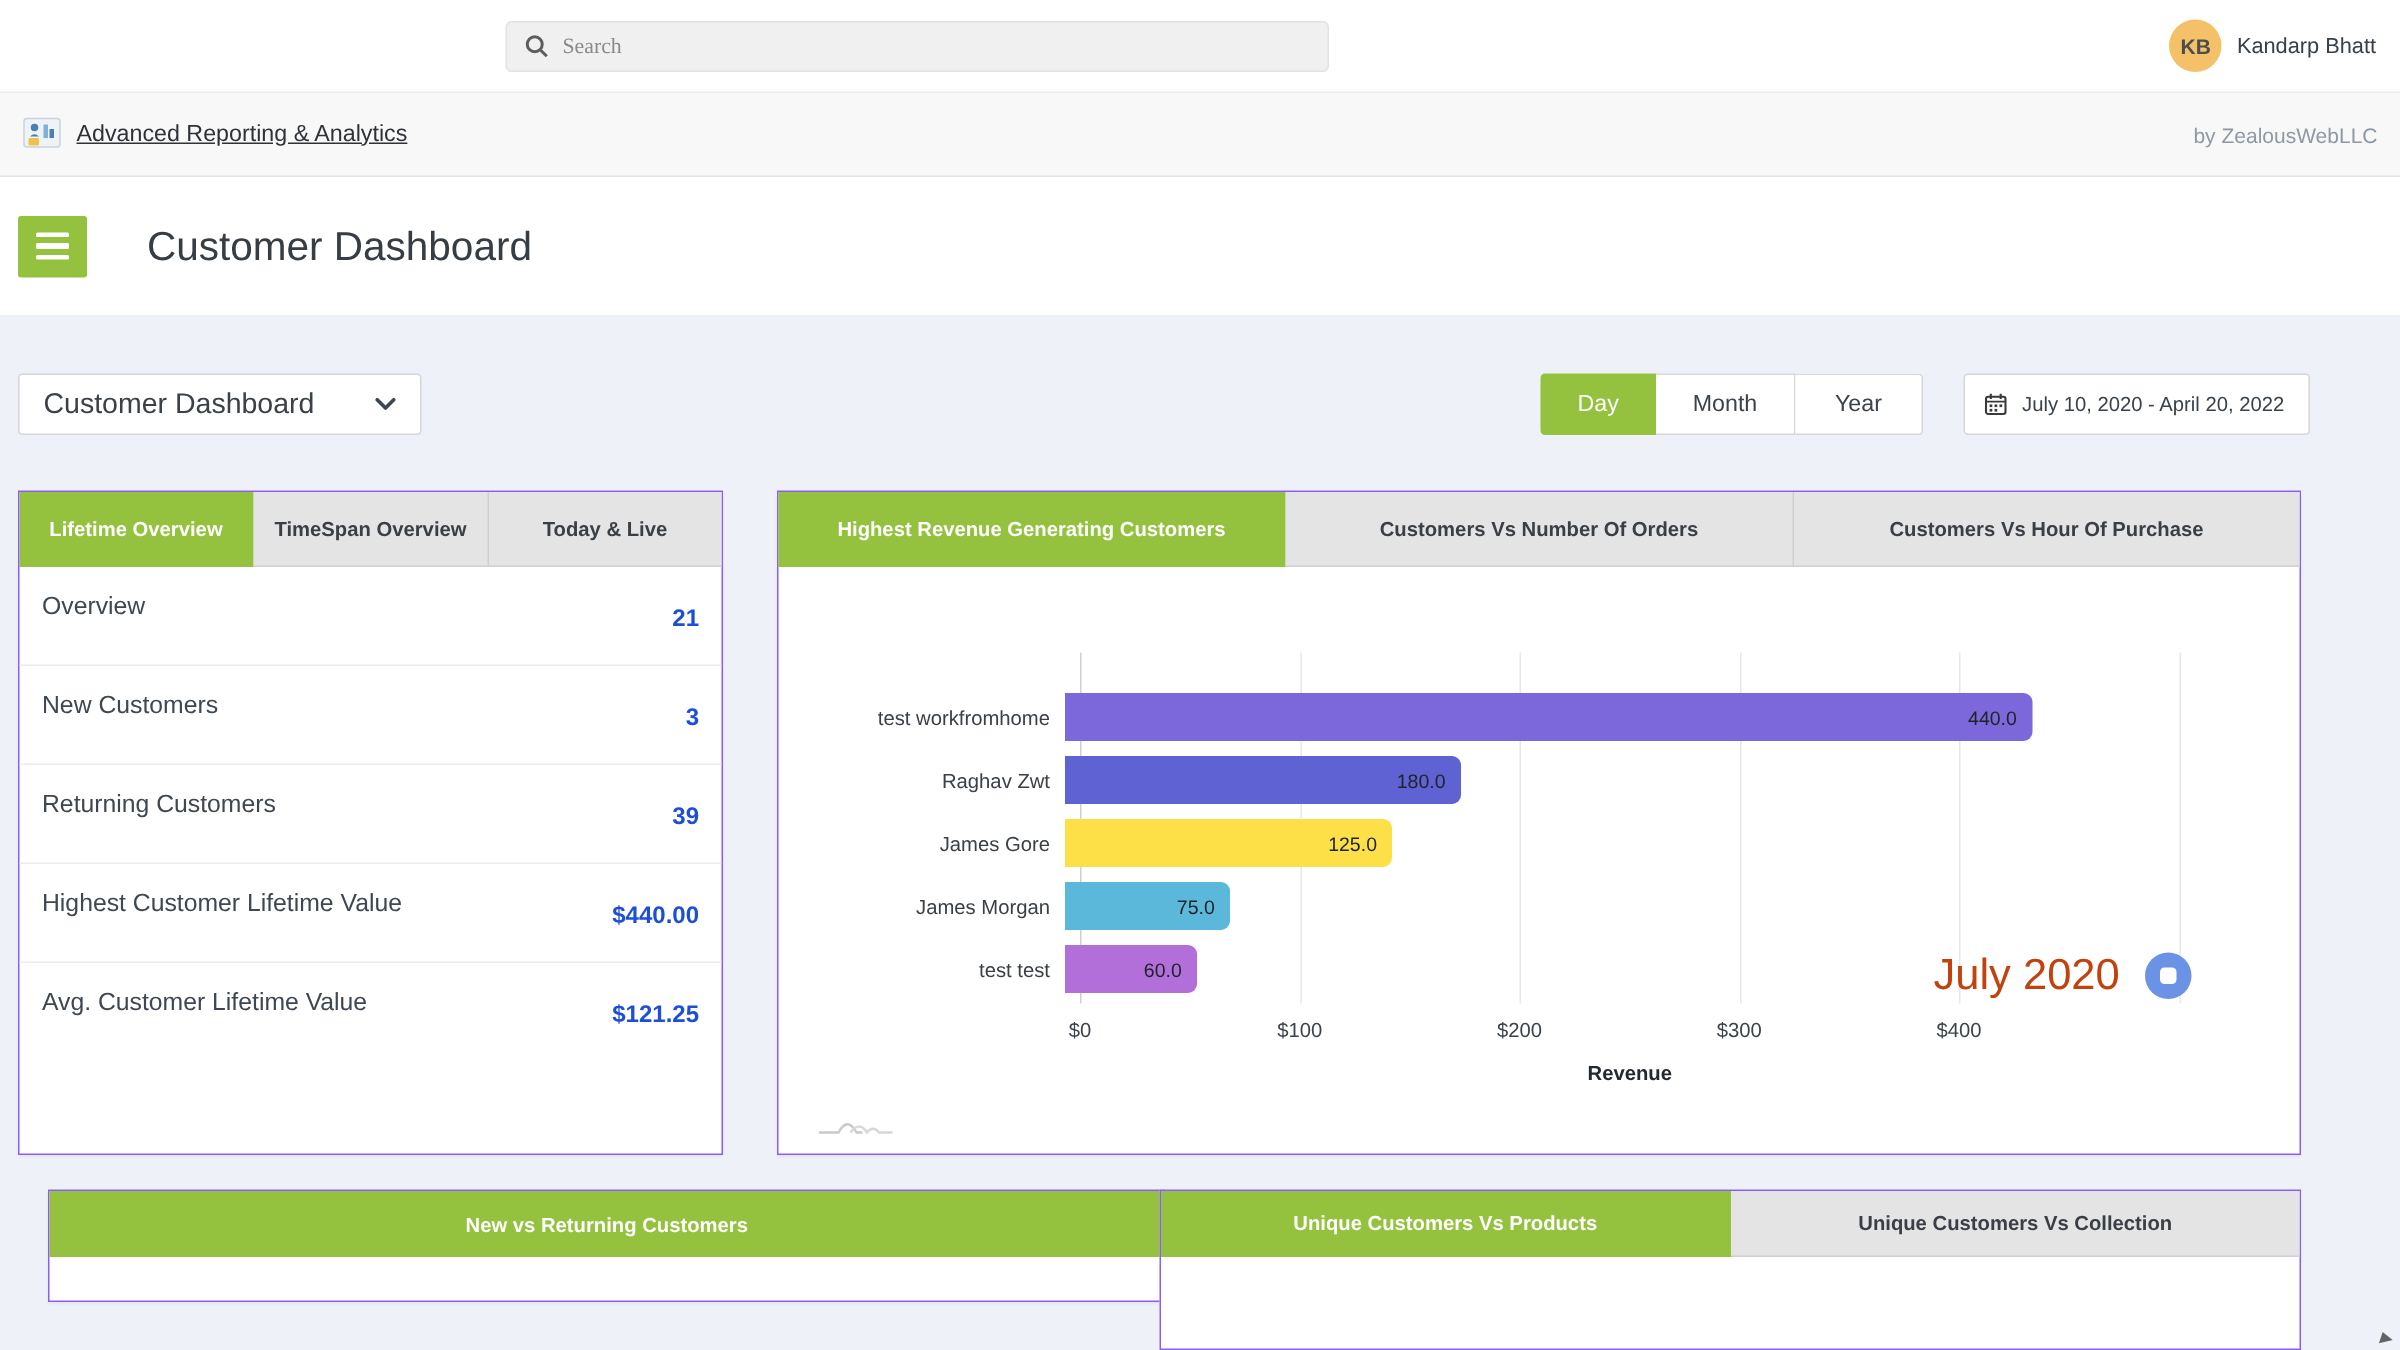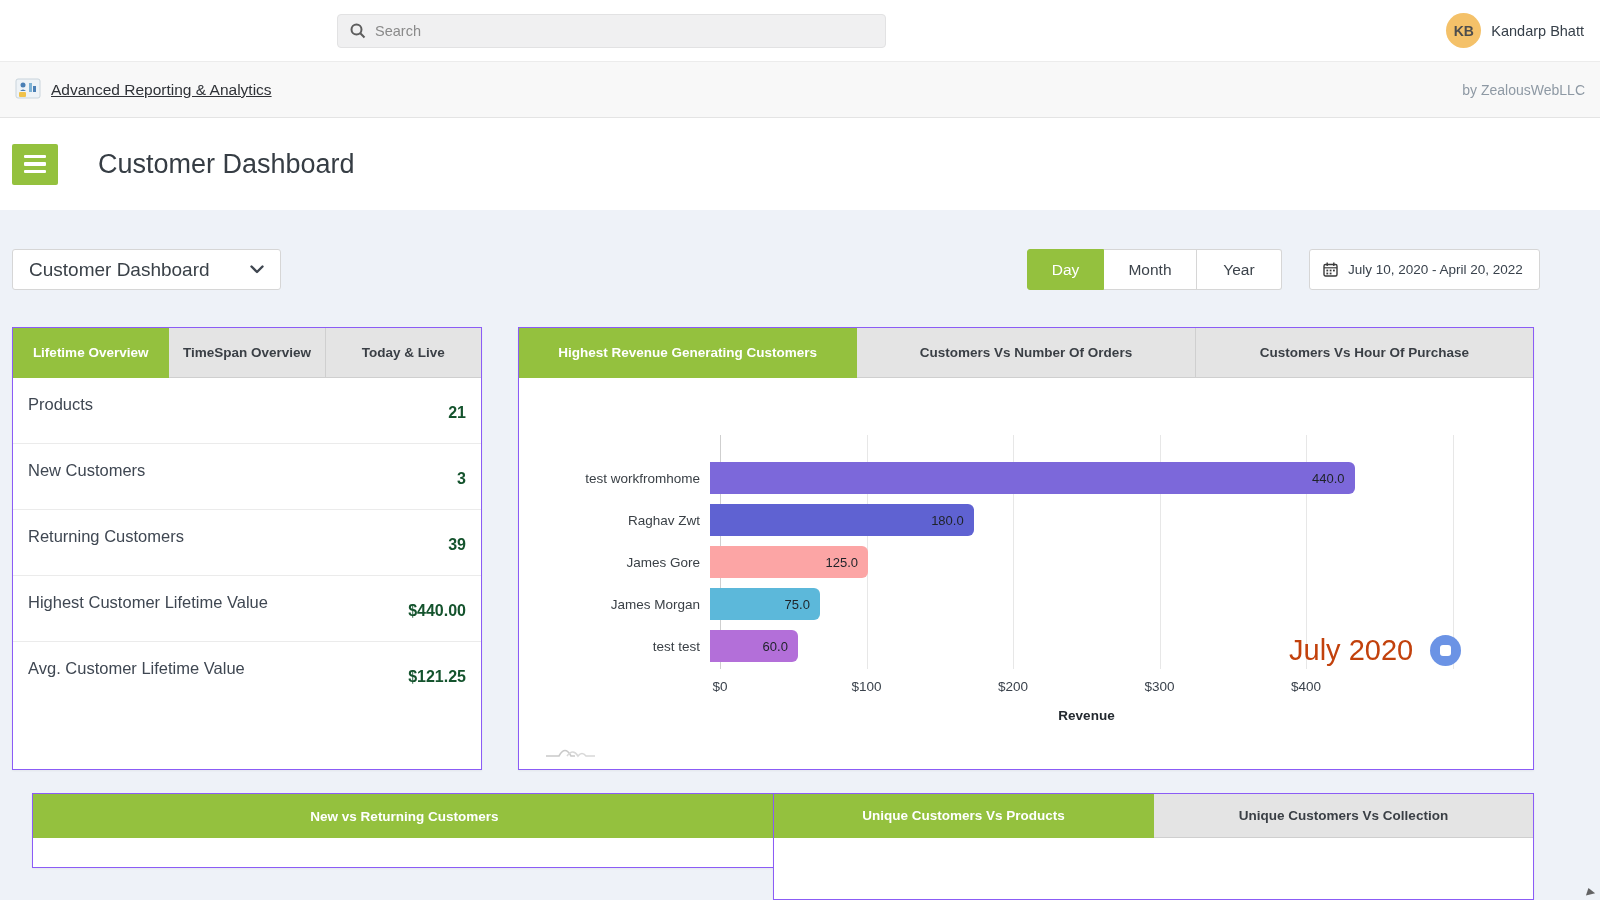--- a/index.html
+++ b/index.html
@@ -7,21 +7,21 @@
     font-family:"Liberation Sans","DejaVu Sans",sans-serif; color:#333; }
 
   :root { --accent:#94c13e; --btn-blue:#6b93e5; --avatar-bg:#f4c169; }
 
   
   .topbar { position:relative; height:62px; background:#fff; border-bottom:1px solid #ececec; }
   .search-box { position:absolute; left:337px; top:14px; width:549px; height:34px;
     background:#f0f0f1; border:1px solid #e2e2e3; border-radius:4px;
     display:flex; align-items:center; gap:9px; padding:0 12px; }
   .search-box input { flex:1; border:none; outline:none; background:transparent;
-    font-size:14.5px; color:#333; font-family:Liberation Sans, sans-serif; }
+    font-size:14.5px; color:#333; font-family:Liberation Serif, serif; }
   .search-box input::placeholder { color:#8a8a8a; }
   .user { position:absolute; right:16px; top:13px; display:flex; align-items:center; gap:10px; cursor:pointer; }
   .avatar { width:35px; height:35px; border-radius:50%; background:var(--avatar-bg);
     display:flex; align-items:center; justify-content:center; font-size:14px; font-weight:700; color:#4d4d4d; }
   .user-name { font-size:14.5px; color:#37404a; }
 
   
   .appbar { height:56px; background:#f8f8f8; border-bottom:1px solid #e4e4e4;
     display:flex; align-items:center; padding:0 15px; }
   .app-title { margin-left:10px; font-size:15.5px; color:#2f3237;text-decoration:underline; }
@@ -67,21 +67,21 @@
   .tab.active { background:var(--accent); color:#fff; border-color:var(--accent); }
   .tabs.h50 .tab { height:50px; }
   .tabs.h44 .tab { height:44px; }
 
   
   #overview-card { left:12px; top:117px; width:470px; height:443px; }
   .srow { height:66px; border-bottom:1px solid #ebebeb; display:flex;
     justify-content:space-between; padding:0 15px; }
   .srow:last-child { border-bottom:none; }
   .slabel { font-size:16.5px; color:#3f4752; padding-top:17px; }
-  .svalue { font-size:16px; font-weight:700; color:#14532d; padding-top:26px; }
+  .svalue { font-size:16px; font-weight:700; color:#1d4ed8; padding-top:26px; }
 
   
   #revenue-card { left:518px; top:117px; width:1016px; height:443px; }
   .chart-body { position:relative; height:392px; }
   .chart-gridlines { position:absolute; left:201px; top:57px; height:234px; width:740px; }
   .gline { position:absolute; top:0; bottom:0; width:1px; background:#e7e7e7; }
   .gline.axis { background:#cfcfcf; }
   .chart-rows { position:absolute; left:0; top:84px; right:0; }
   .crow { display:flex; align-items:center; height:32px; margin-bottom:10px; }
   .clabel { width:191px; flex-shrink:0; text-align:right; padding-right:10px;
@@ -188,21 +188,21 @@
   </div>
 
   <div class="card" id="overview-card">
     <div class="tabs h50">
       <div class="tab active">Lifetime Overview</div>
       <div class="tab">TimeSpan Overview</div>
       <div class="tab">Today &amp; Live</div>
     </div>
     <div>
       <div class="srow">
-        <span class="slabel">Products</span>
+        <span class="slabel">Overview</span>
         <span class="svalue">21</span>
       </div>
       <div class="srow">
         <span class="slabel">New Customers</span>
         <span class="svalue">3</span>
       </div>
       <div class="srow">
         <span class="slabel">Returning Customers</span>
         <span class="svalue">39</span>
       </div>
@@ -240,21 +240,21 @@
             </div>
           </div>
           <div class="crow">
             <div class="clabel">Raghav Zwt</div>
             <div class="cbar" style="width: 263.7px; background: rgb(95, 98, 210);">
               <span class="cval">180.0</span>
             </div>
           </div>
           <div class="crow">
             <div class="clabel">James Gore</div>
-            <div class="cbar" style="width: 158px; background: #fca5a5;">
+            <div class="cbar" style="width: 218px; background: #fde047;">
               <span class="cval">125.0</span>
             </div>
           </div>
           <div class="crow">
             <div class="clabel">James Morgan</div>
             <div class="cbar" style="width: 109.875px; background: rgb(92, 184, 218);">
               <span class="cval">75.0</span>
             </div>
           </div>
           <div class="crow">

